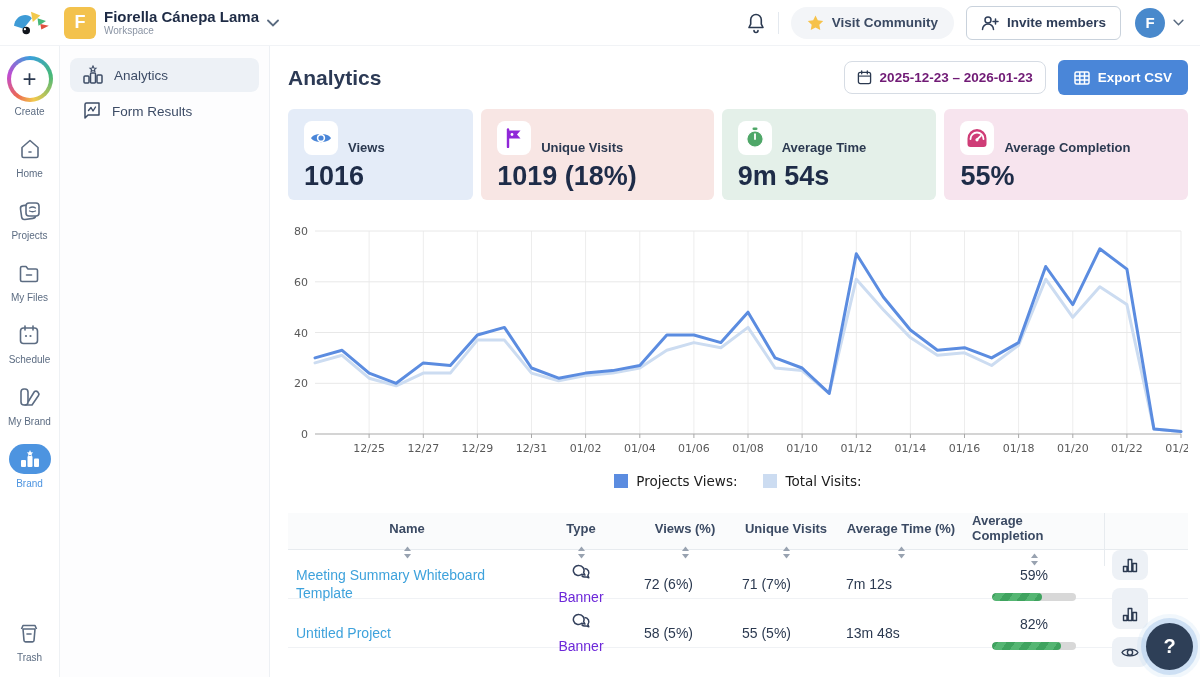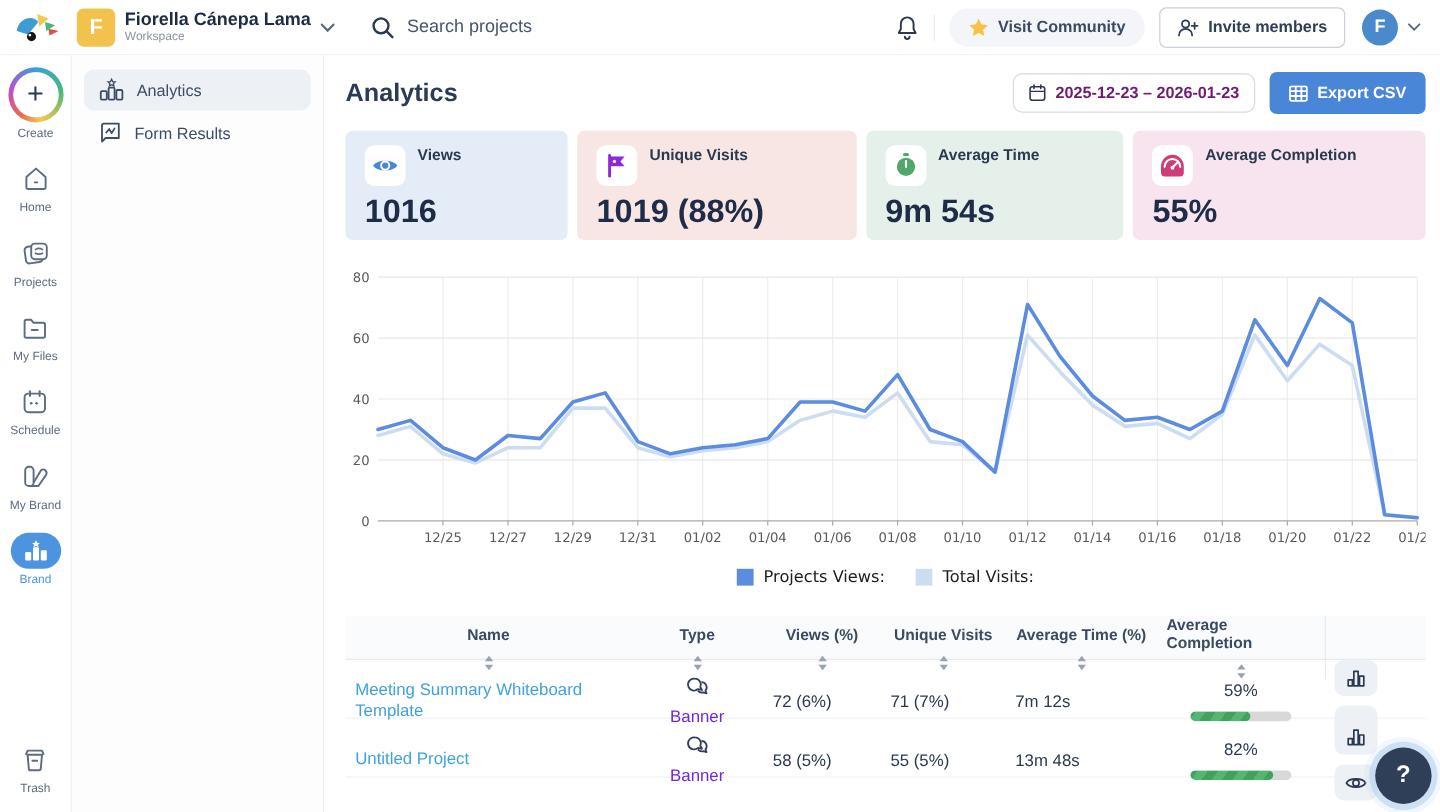--- a/index.html
+++ b/index.html
@@ -69,21 +69,21 @@
                 border-radius:6px; padding:10px 16px; font-size:13.5px; font-weight:bold;
                 font-family:"Liberation Sans",sans-serif; cursor:pointer; }
 
   
   .cards { display:flex; gap:8px; }
   .card { border-radius:6px; padding:12px 16px; height:91px; }
   .card.c1 { flex:181; background:#e4ecf8; }
   .card.c2 { flex:237; background:#f8e6e4; }
   .card.c3 { flex:216; background:#e4f0e9; }
   .card.c4 { flex:250; background:#f7e4ee; }
-  .card-top { display:flex; align-items:flex-start; gap:10px; }
+  .card-top { display:flex; align-items:flex-end; gap:10px; }
   .icon-tile { width:34px; height:34px; background:#fff; border-radius:8px; display:flex;
                align-items:center; justify-content:center; }
   .card-label { font-size:13px; font-weight:bold; color:#2b3950; }
   .card-value { font-size:27px; font-weight:bold; color:#1e2c48; margin-top:6px; }
 
   
   .chart-wrap { margin-top:20px; }
   .axis-label { font-family:"DejaVu Sans",sans-serif; font-size:11px; fill:#595959; }
   .legend { display:flex; justify-content:center; gap:26px; margin-top:8px;
             font-family:"DejaVu Sans",sans-serif; font-size:13.5px; color:#1c1c1c; }
@@ -134,27 +134,20 @@
   <div class="ws">
     <div class="ws-tile">F</div>
     <div>
       <div class="ws-name">Fiorella Cánepa Lama</div>
       <div class="ws-sub">Workspace</div>
     </div>
     <svg class="chev" width="12" height="8" viewBox="0 0 12 8">
         <path d="M1 1.5 L6 6.5 L11 1.5" fill="none" stroke="#5a6b80" stroke-width="1.8" stroke-linecap="round"></path>
       </svg>
   </div>
-  <div class="search">
-    <svg width="20" height="20" viewBox="0 0 20 20">
-        <circle cx="8.5" cy="8.5" r="6.2" fill="none" stroke="#2b3950" stroke-width="2"></circle>
-        <line x1="13.2" y1="13.2" x2="18" y2="18" stroke="#2b3950" stroke-width="2" stroke-linecap="round"></line>
-      </svg>
-    <input type="text" placeholder="Search projects" style="">
-  </div>
   <div class="topbar-right">
     <svg width="20" height="22" viewBox="0 0 20 22">
       <path d="M10 2.5 a5.3 5.3 0 0 0 -5.3 5.3 v4.4 L3 15.5 h14 l-1.7 -3.3 V7.8 A5.3 5.3 0 0 0 10 2.5 z" fill="none" stroke="#2b3950" stroke-width="1.6" stroke-linejoin="round"></path>
       <path d="M8 18.5 a2 2 0 0 0 4 0" fill="none" stroke="#2b3950" stroke-width="1.6" stroke-linecap="round"></path>
     </svg>
     <div class="tb-divider"></div>
     <div class="community-pill">
       <svg width="17" height="16" viewBox="0 0 17 16">
           <polygon points="8.5,0.5 10.8,5.3 16.2,6 12.3,9.7 13.3,15 8.5,12.4 3.7,15 4.7,9.7 0.8,6 6.2,5.3" fill="#f6c24a"></polygon>
         </svg>
@@ -323,21 +316,21 @@
         <div class="card-top">
           <div class="icon-tile">
               <svg width="18" height="20" viewBox="0 0 18 20">
                 <line x1="3" y1="1.5" x2="3" y2="19" stroke="#9027d8" stroke-width="2.4" stroke-linecap="round"></line>
                 <path d="M3 2.5 h12.5 l-3.5 4 3.5 4 H3 z" fill="#9027d8"></path>
                 <circle cx="7" cy="6.5" r="1.4" fill="#fff"></circle>
               </svg>
             </div>
           <span class="card-label">Unique Visits</span>
         </div>
-        <div class="card-value">1019 (88%)</div>
+        <div class="card-value">1019 (18%)</div>
       </div>
       <div class="card c3">
         <div class="card-top">
           <div class="icon-tile">
               <svg width="20" height="22" viewBox="0 0 20 22">
                 <rect x="7.5" y="0.5" width="5" height="2.6" rx="1.3" fill="#4fa768"></rect>
                 <circle cx="10" cy="12" r="8.2" fill="#4fa768"></circle>
                 <circle cx="10" cy="12" r="8.2" fill="none" stroke="#fff" stroke-width="1.2"></circle>
                 <line x1="10" y1="12" x2="10" y2="7.2" stroke="#fff" stroke-width="1.8" stroke-linecap="round"></line>
               </svg>

